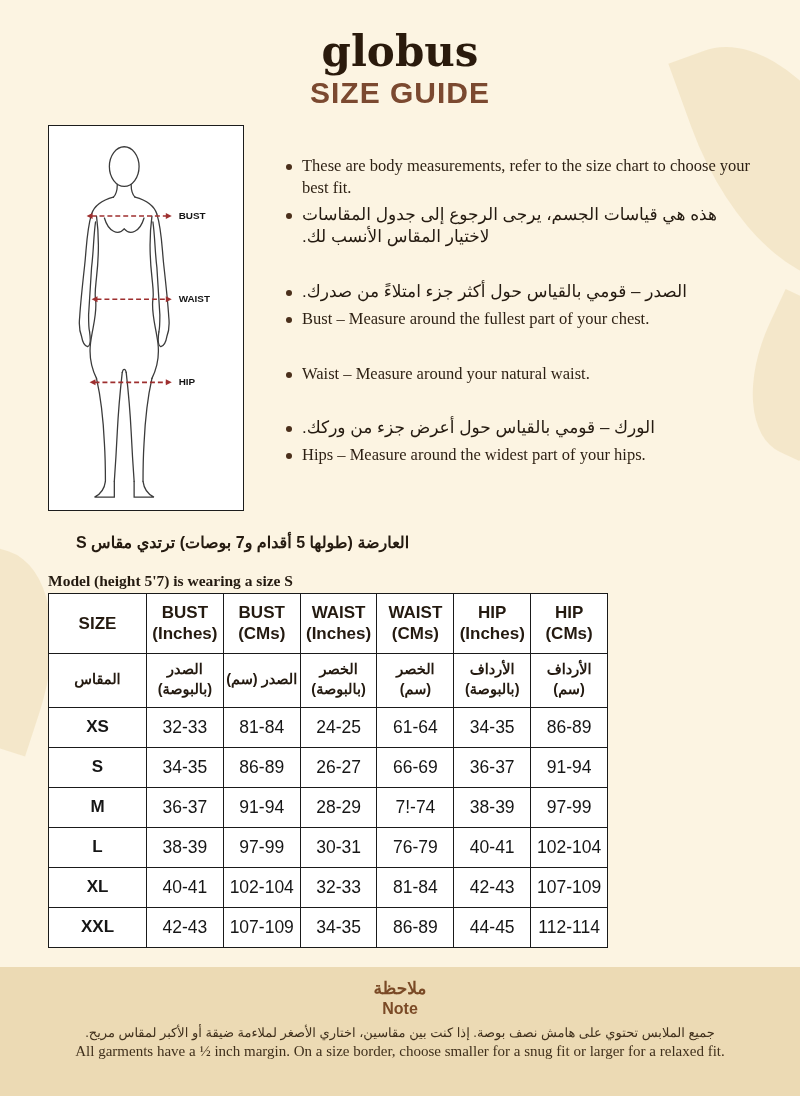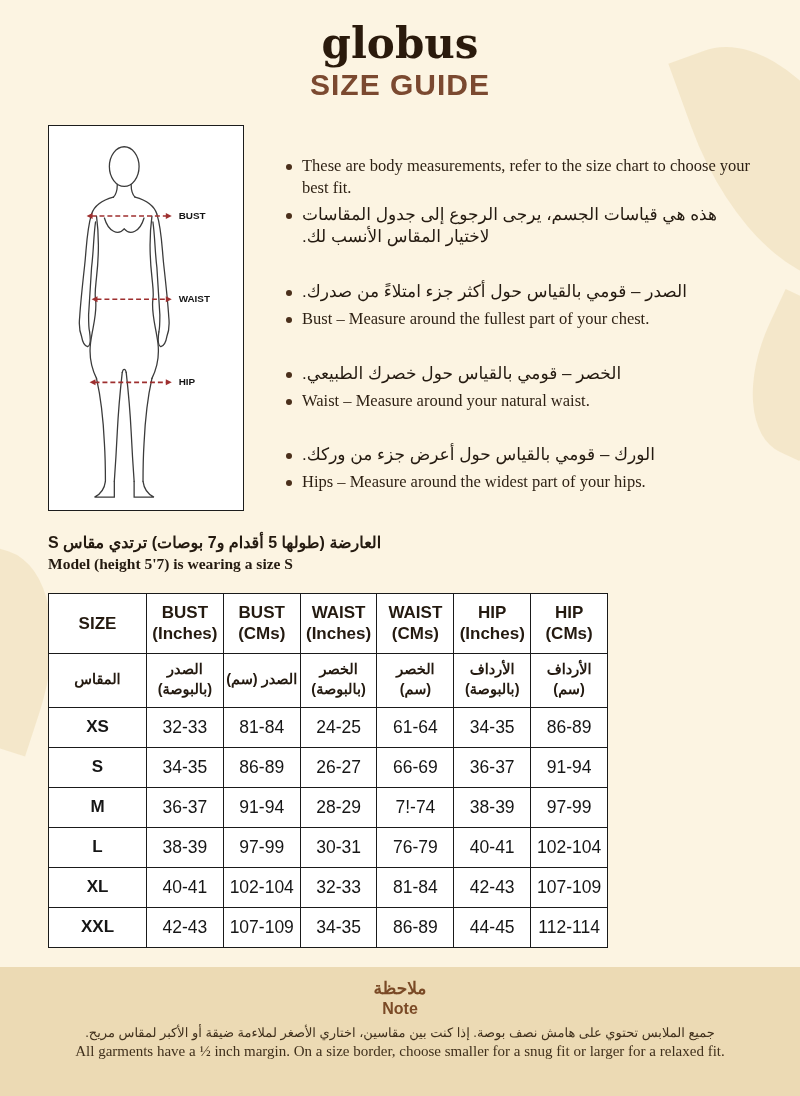--- a/index.html
+++ b/index.html
@@ -7,43 +7,43 @@
   body {
     position:relative; width:800px; height:1096px; overflow:hidden;
     background:#fcf4e2; color:#241a10;
     font-family:"Liberation Sans", sans-serif;
   }
   .leaf { position:absolute; background:#f2e3c2; opacity:.75; border-radius:0 75% 0 75%; z-index:0; }
   .leaf-top-right { width:150px; height:270px; right:-60px; top:30px; transform:rotate(-20deg); }
   .leaf-right-mid { width:85px; height:150px; right:-35px; top:300px; transform:rotate(205deg); }
   .leaf-left-mid  { width:105px; height:190px; left:-48px; top:555px; transform:rotate(18deg); }
 
-  .page-header { position:relative; text-align:center; padding-top:22px; z-index:2; }
+  .page-header { position:relative; text-align:center; padding-top:30px; z-index:2; }
   .brand { font-family:"DejaVu Serif", serif; font-size:42px; font-weight:700; color:#2a1a0c; line-height:1.05; }
   .guide-title { font-size:30px; font-weight:bold; color:#7b4930; letter-spacing:1px; margin-top:2px; }
 
   .content { position:absolute; top:125px; left:48px; width:704px; z-index:2; }
 
   .figure-box {
     position:absolute; left:0; top:0; width:196px; height:386px;
     background:#ffffff; border:1.5px solid #1c1c1c;
   }
   .figure-box svg { width:100%; height:100%; display:block; }
 
   .instructions { position:absolute; left:238px; top:30px; width:468px; }
   .inst-group { margin-bottom:32px; }
   .inst-row { display:flex; gap:10px; margin-bottom:4px; }
   .dot { width:6px; height:6px; border-radius:50%; background:#4a2f1b; margin-top:9px; flex:none; }
   .inst-text { line-height:1.35; }
   .inst-row.ar .inst-text { direction:rtl; text-align:left; font-size:17px; font-weight:500; }
   .inst-row.en .inst-text { font-family:"Liberation Serif", serif; font-size:16.5px; color:#2c1f12; }
 
   .model-note { position:absolute; left:0; top:408px; }
-  .model-note .mn-ar { direction:rtl; text-align:left; font-size:16px; font-weight:600; }
-  .model-note .mn-en { font-family:"Liberation Serif", serif; font-size:15.5px; font-weight:600; margin-top:3px; color:#241a10; }
+  .model-note .mn-ar { direction:rtl; text-align:left; font-size:16px; font-weight:600;margin-left:28px; }
+  .model-note .mn-en { font-family:"Liberation Serif", serif; font-size:15.5px; font-weight:600; margin-top:20px; color:#241a10; }
 
   .size-table-wrap { position:absolute; left:0; top:468px; width:704px; }
   table { width:560px; border-collapse:collapse; table-layout:fixed; background:#ffffff; }
   th, td { border:1.5px solid #1a1a1a; text-align:center; vertical-align:middle; }
   col.c-size { width:98px; }
   thead tr.hdr-en th { font-size:17px; font-weight:bold; padding:8px 3px; line-height:1.25; height:58px; }
   thead tr.hdr-ar th { font-size:14.5px; font-weight:bold; direction:rtl; padding:6px 2px; line-height:1.35; height:54px; }
   tbody td { font-size:17.5px; padding:9px 0; font-weight:500; height:40px; color:#161616; }
   tbody td.size-col { font-weight:bold; font-size:17px; }
 
@@ -130,24 +130,20 @@
         <div class="inst-row ar">
           <span class="dot"></span>
           <span class="inst-text">الصدر – قومي بالقياس حول أكثر جزء امتلاءً من صدرك.</span>
         </div>
         <div class="inst-row en">
           <span class="dot"></span>
           <span class="inst-text">Bust – Measure around the fullest part of your chest.</span>
         </div>
       </div>
       <div class="inst-group">
-        <div class="inst-row ar">
-          <span class="dot"></span>
-          <span class="inst-text">الخصر – قومي بالقياس حول خصرك الطبيعي.</span>
-        </div>
         <div class="inst-row en">
           <span class="dot"></span>
           <span class="inst-text">Waist – Measure around your natural waist.</span>
         </div>
       </div>
       <div class="inst-group">
         <div class="inst-row ar">
           <span class="dot"></span>
           <span class="inst-text">الورك – قومي بالقياس حول أعرض جزء من وركك.</span>
         </div>

